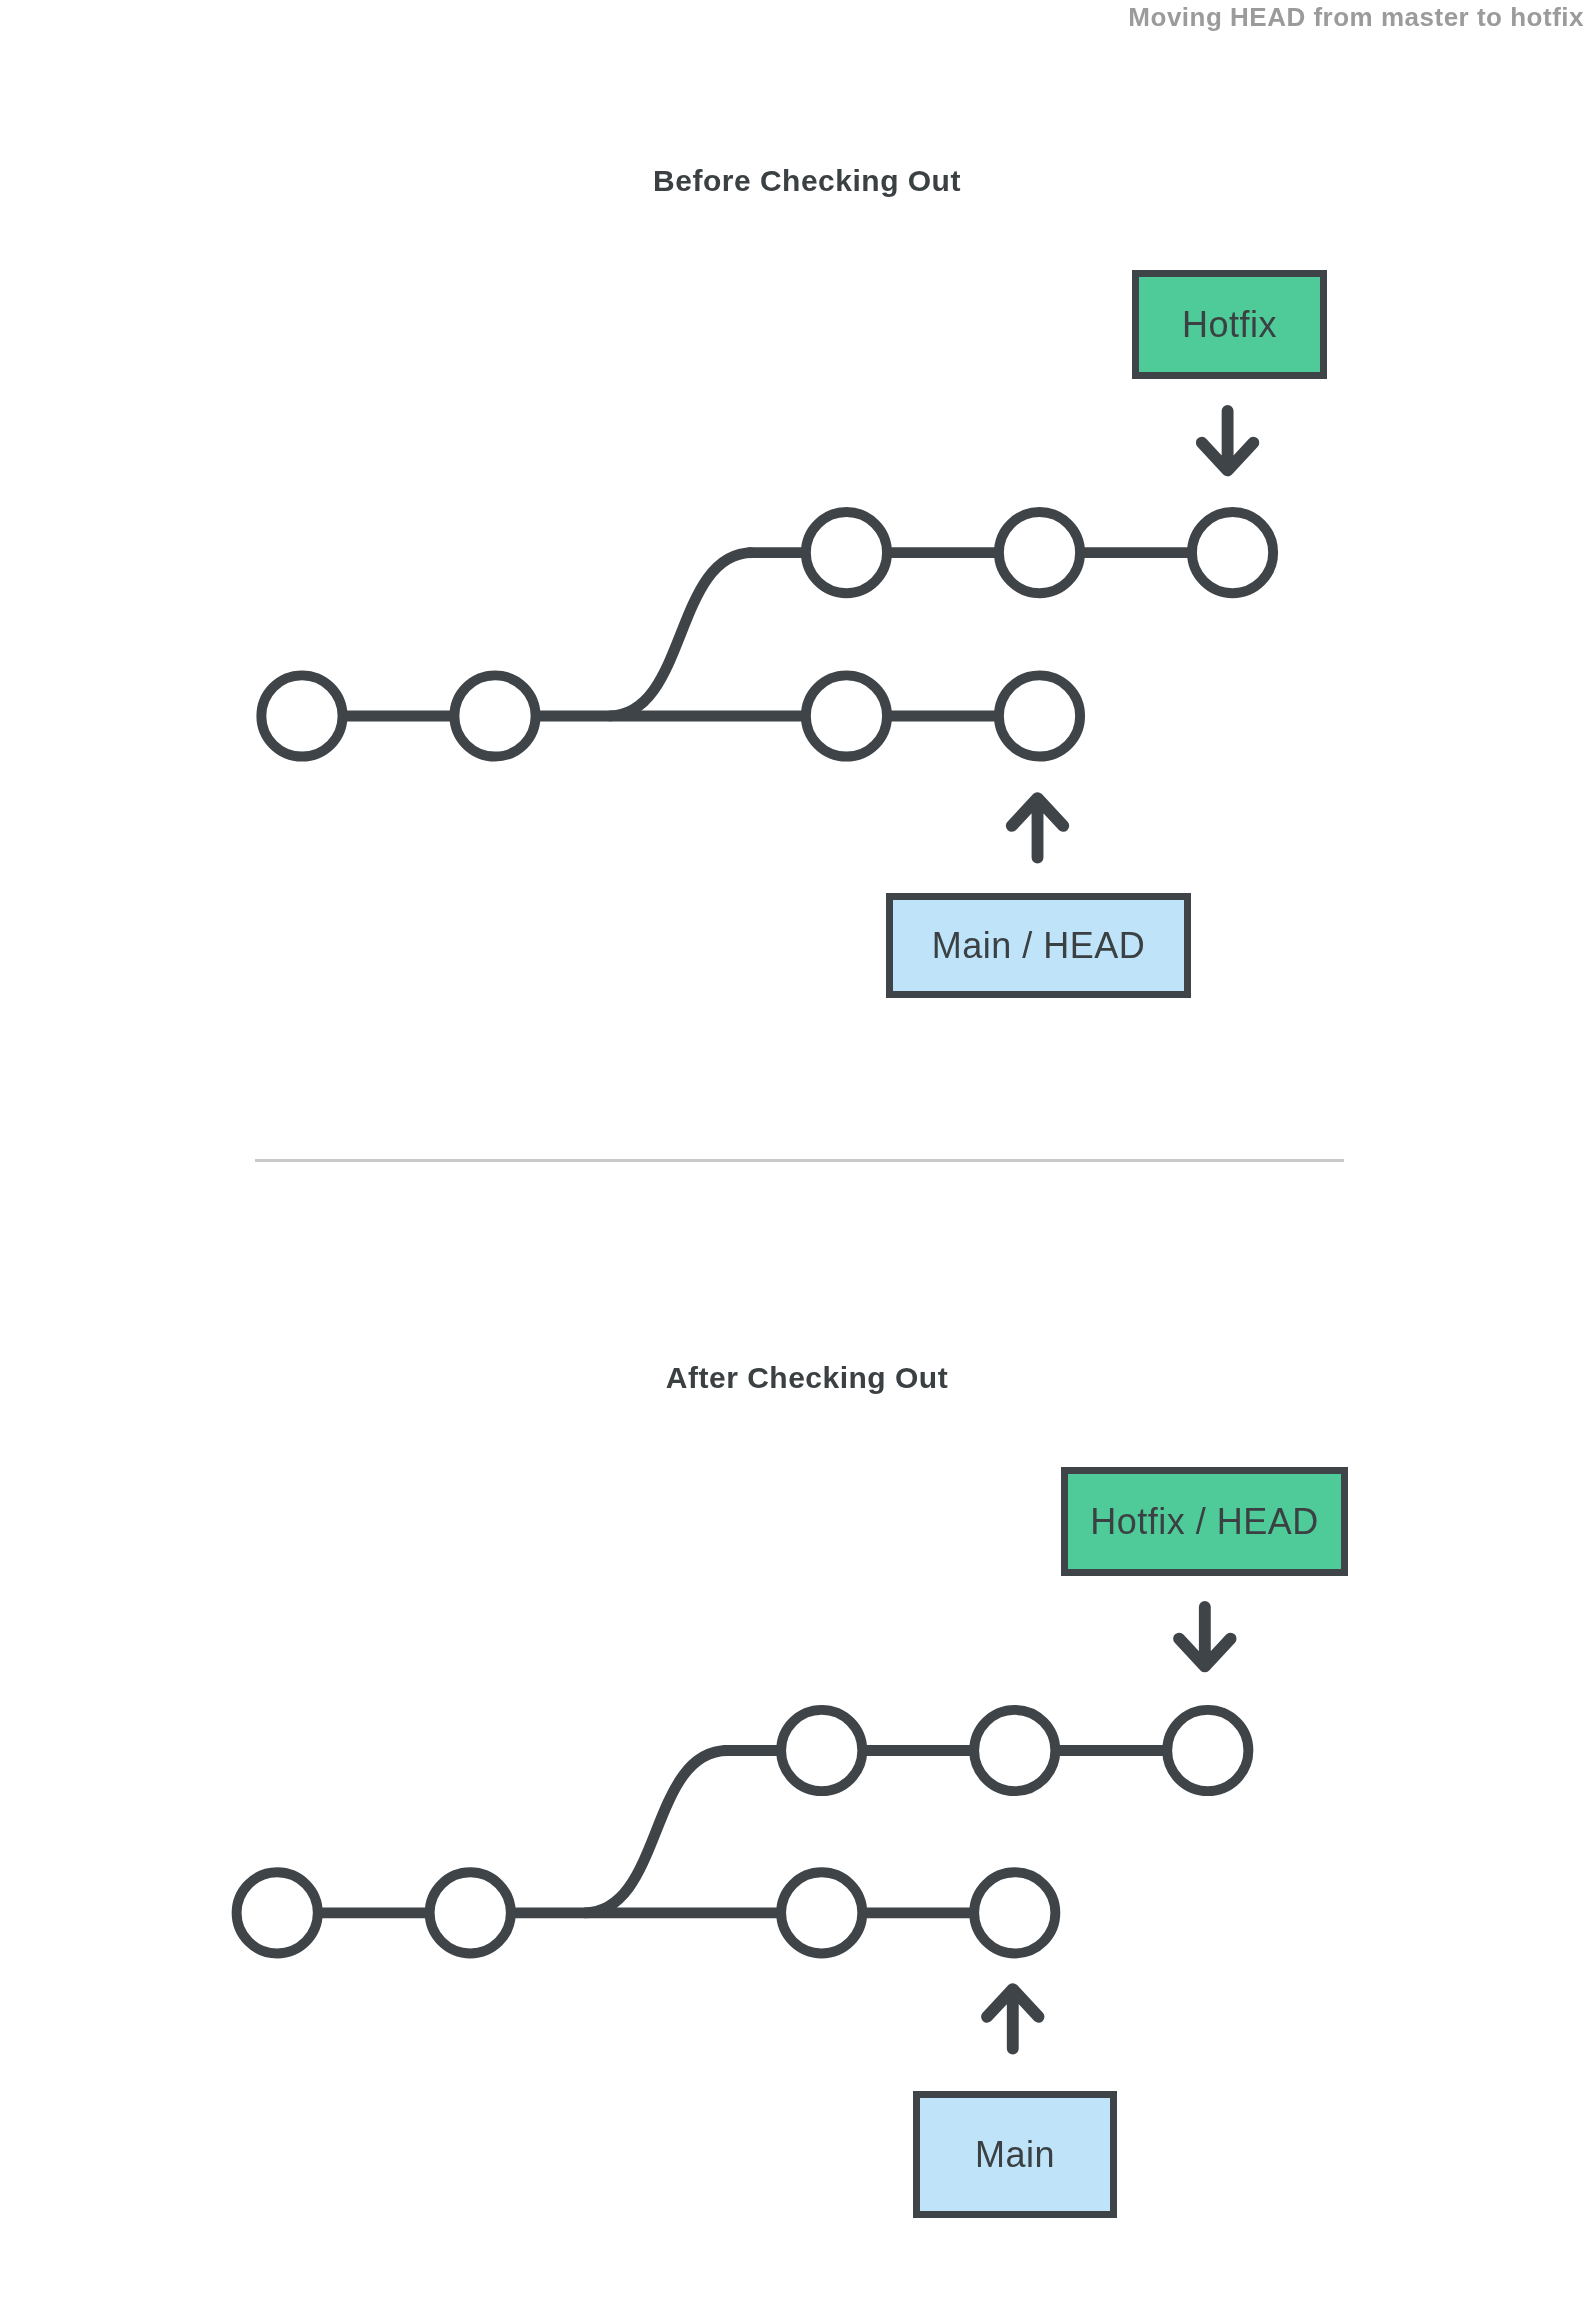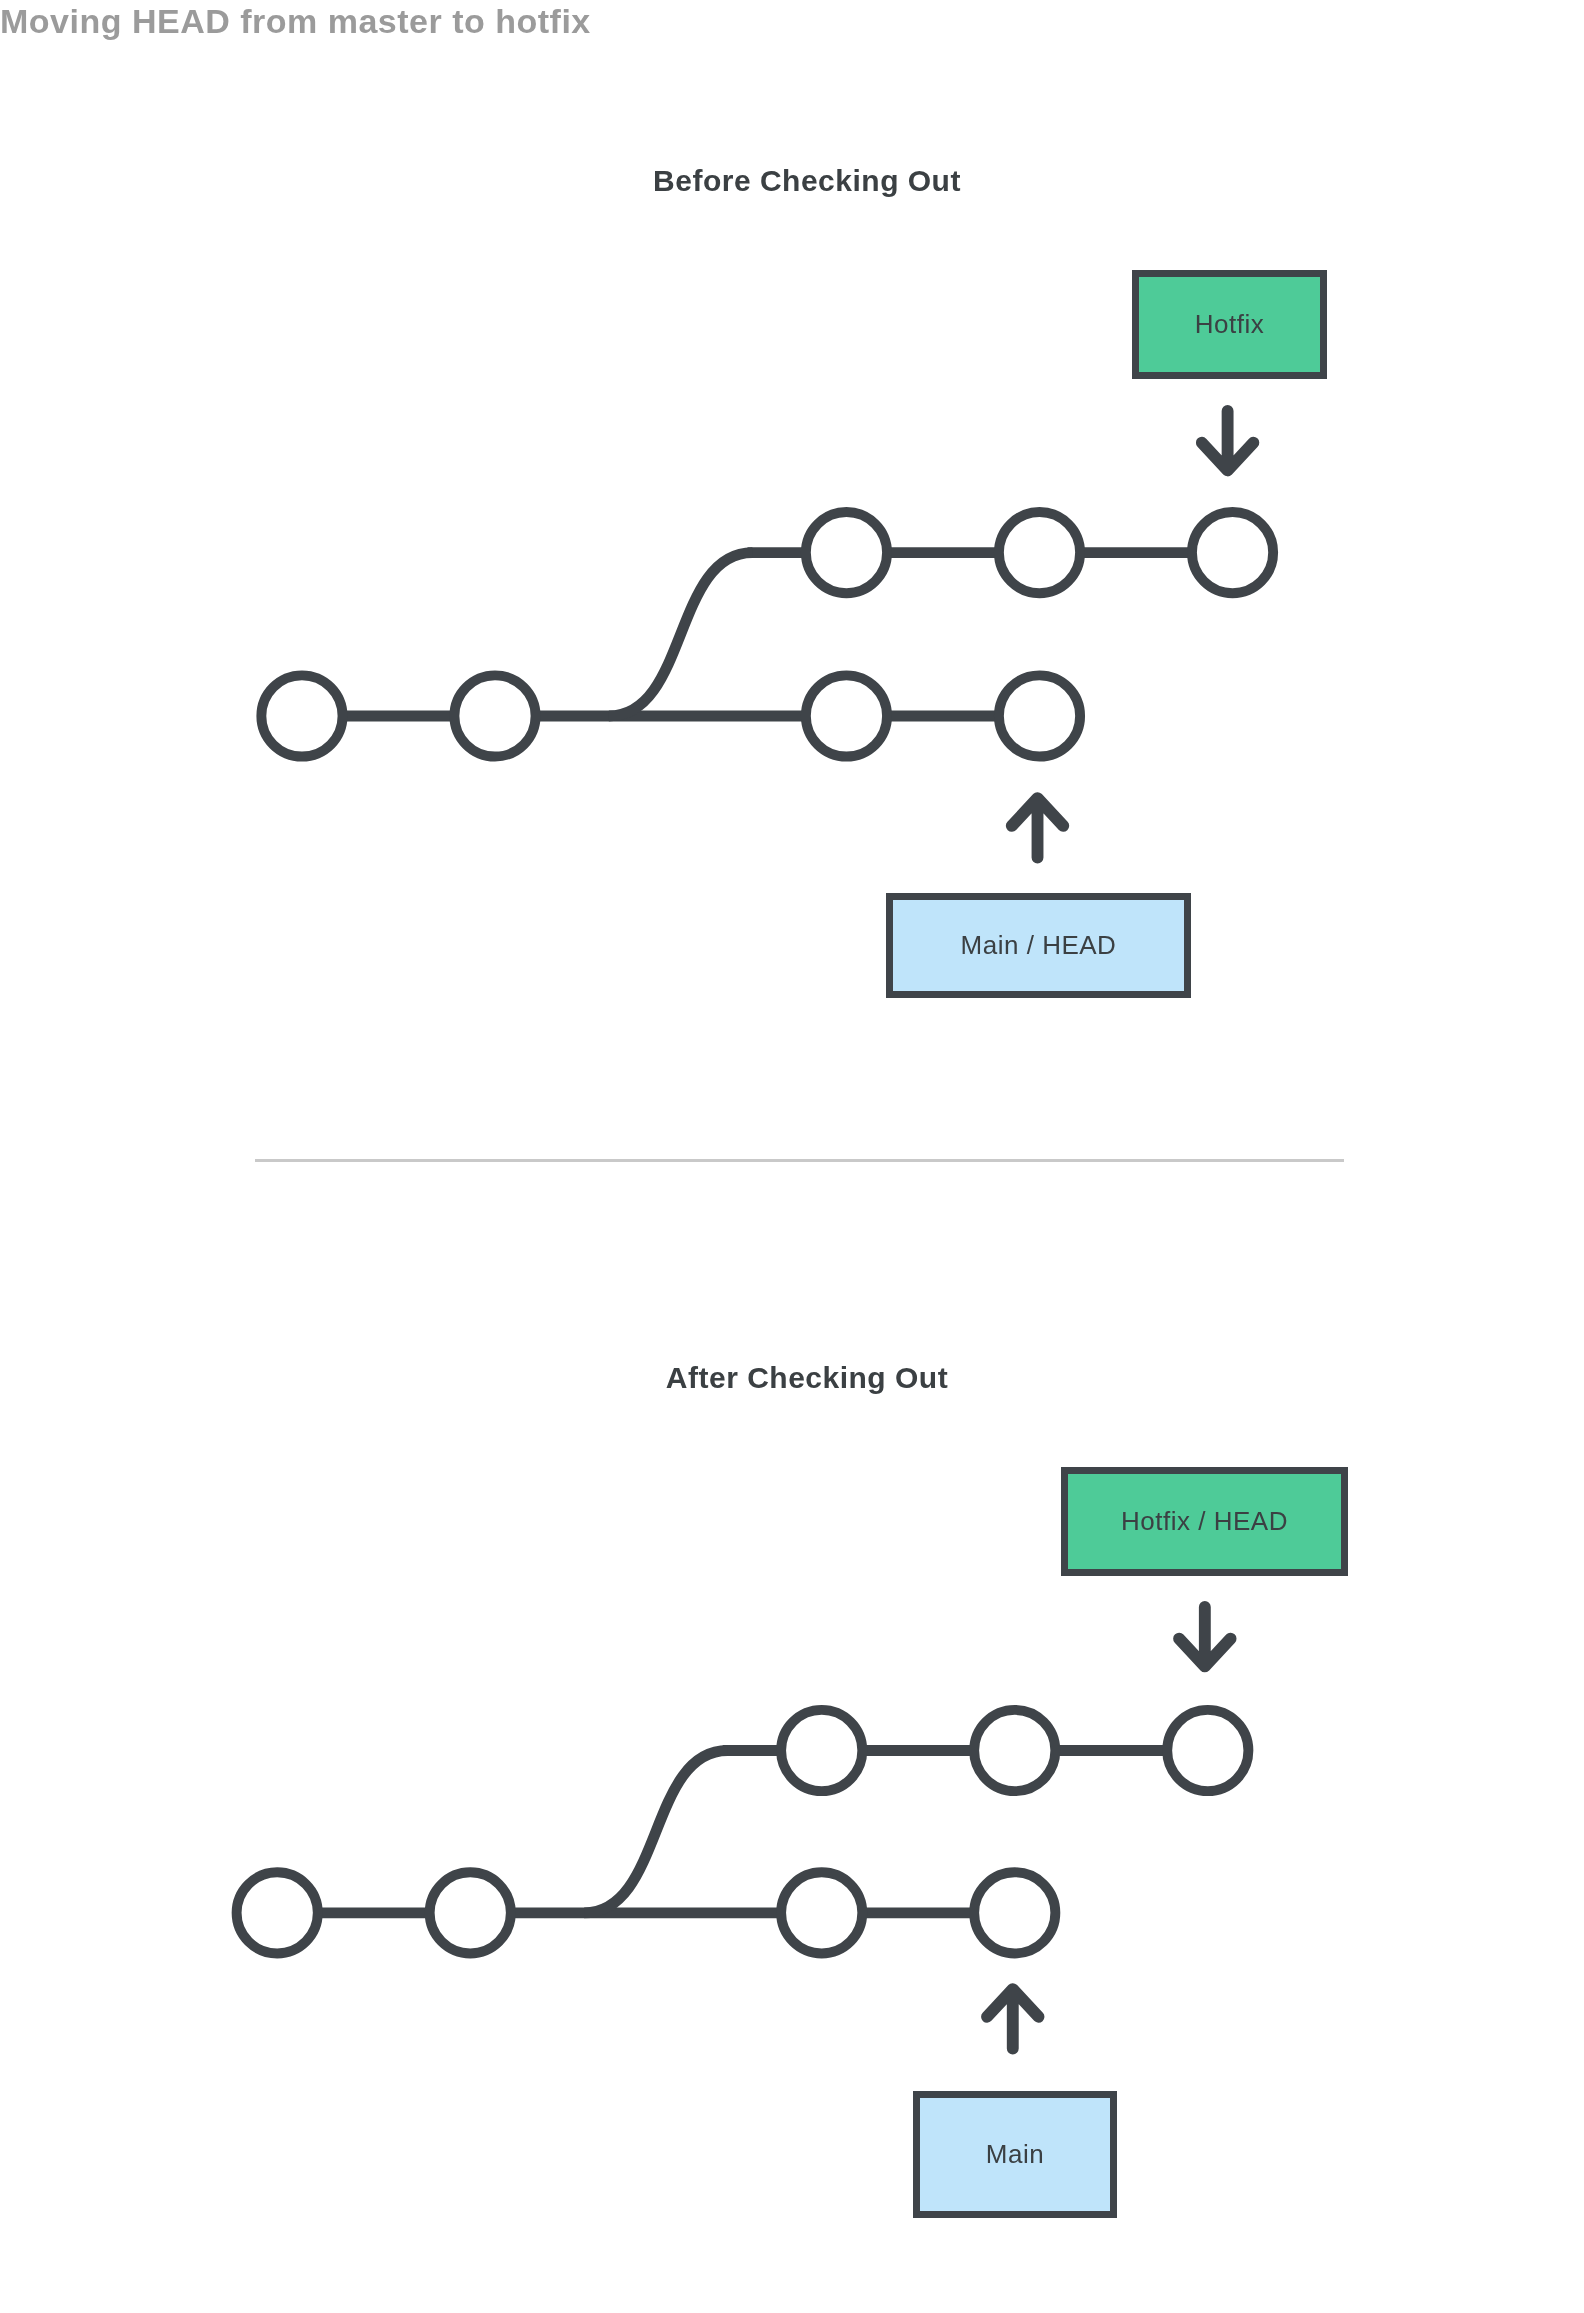--- a/index.html
+++ b/index.html
@@ -8,22 +8,22 @@
     width: 1584px;
     height: 2314px;
     background: var(--page_bg, #ffffff);
     font-family: "Liberation Sans", sans-serif;
     overflow: hidden;
   }
   .page-title {
     position: absolute;
     top: 2px; left: 0;
     width: 100%;
-    text-align: left;
-    font-size: 34px;
+    text-align: right;
+    font-size: 26px;
     font-weight: bold;
     letter-spacing: 0.5px;
     color: var(--title_gray, #9b9b9b);
   }
   .panel-heading {
     position: absolute;
     left: 0;
     width: 100%;
     text-align: center;
     font-size: 30px;
@@ -59,21 +59,21 @@
     fill: #ffffff;
   }
 
   .label-box {
     position: absolute;
     box-sizing: border-box;
     border: 7px solid var(--stroke, #3f4449);
     display: flex;
     align-items: center;
     justify-content: center;
-    font-size: 26px;
+    font-size: 36px;
     letter-spacing: 0.5px;
     color: var(--heading, #3b4043);
   }
   .box-green { background: var(--green, #4ecb98); }
   .box-blue  { background: var(--box_blue, #bfe4fa); justify-content: center; }
 
   .box-hotfix-before     { left: 1132px; top: 270px;  width: 195px; height: 109px; }
   .box-main-head-before  { left: 886px;  top: 893px;  width: 305px; height: 105px; }
   .box-hotfix-head-after { left: 1061px; top: 1467px; width: 287px; height: 109px; }
   .box-main-after        { left: 913px;  top: 2091px; width: 204px; height: 127px; }

